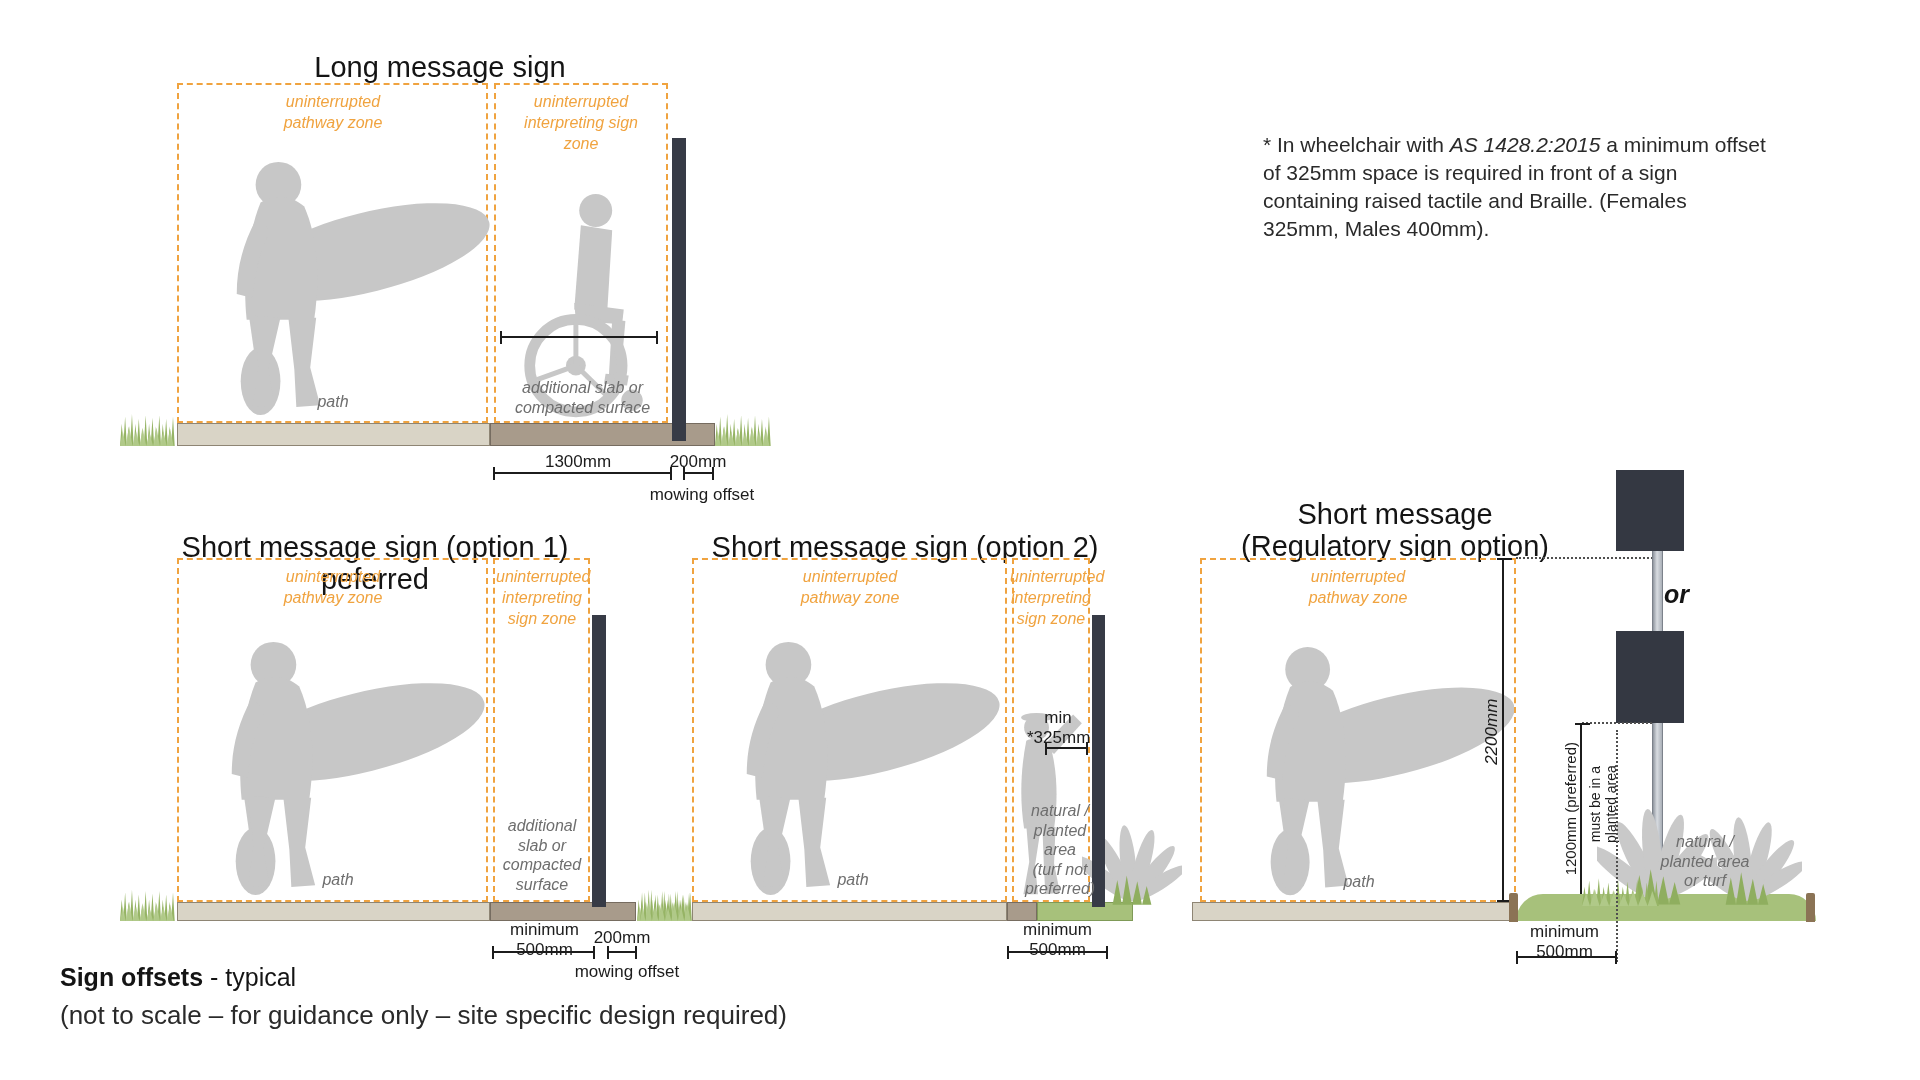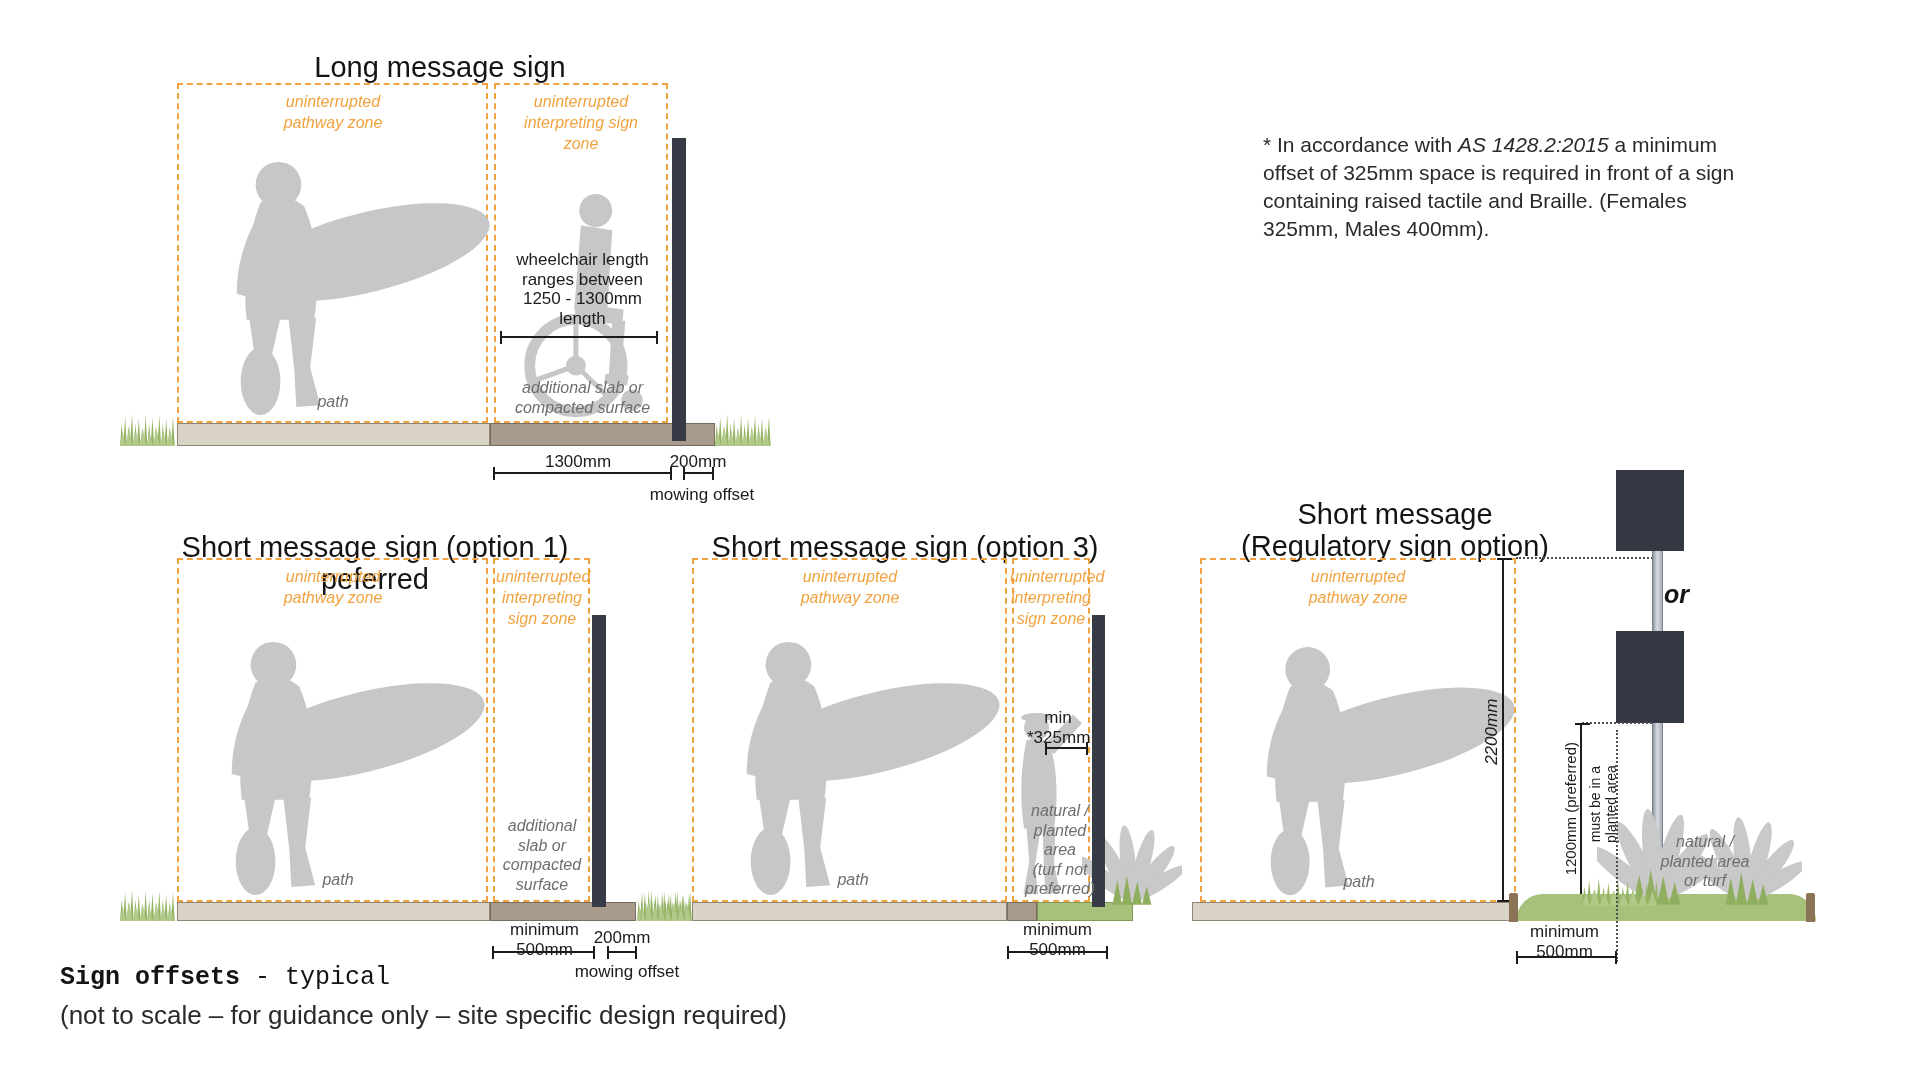--- a/index.html
+++ b/index.html
@@ -116,38 +116,34 @@
     <svg class="abs sil" style="left:120px;top:409px;" width="57" height="37">
         <use href="#grass"></use>
       </svg>
     <div class="abs ground-path" style="left:177px;top:423px;width:313px;height:23px;"></div>
     <div class="abs ground-slab" style="left:490px;top:423px;width:225px;height:23px;"></div>
     <svg class="abs sil" style="left:715px;top:409px;" width="58" height="37">
         <use href="#grass"></use>
       </svg>
     <div class="abs post" style="left:672px;top:138px;width:14px;height:303px;"></div>
 
-    <div class="abs small" style="left:505px;top:250px;width:155px;">wheelchair length
-ranges between
-1250 - 1300mm
-length</div>
     <div class="abs dim-h" style="left:500px;top:336px;width:158px;"></div>
     <div class="abs gnote" style="left:500px;top:378px;width:165px;">additional slab or
 compacted surface</div>
     <div class="abs gnote" style="left:298px;top:392px;width:70px;">path</div>
 
     <div class="abs small" style="left:518px;top:452px;width:120px;">1300mm</div>
     <div class="abs dim-h" style="left:493px;top:472px;width:179px;"></div>
     <div class="abs small" style="left:667px;top:452px;width:62px;">200mm</div>
     <div class="abs dim-h" style="left:683px;top:472px;width:31px;"></div>
     <div class="abs small" style="left:647px;top:485px;width:110px;">mowing offset</div>
   </div>
 
   <div class="abs note-text" style="left:1263px;top:131px;width:505px;">
-    <span>* In accordance with </span><span style="font-style:italic">AS 1428.2:2015</span><span> a minimum offset of 325mm space is required in front of a sign containing raised tactile and Braille. (Females 325mm, Males 400mm).</span>
+    <span>* In wheelchair with </span><span style="font-style:italic">AS 1428.2:2015</span><span> a minimum offset of 325mm space is required in front of a sign containing raised tactile and Braille. (Females 325mm, Males 400mm).</span>
   </div>
 
   <div class="abs" style="left:0;top:500px;width:800px;height:500px;">
     <div class="abs title" style="left:-365px;top:16px;width:480px;position:absolute;left:135px;top:16px;">Short message sign (option 1) peferred</div>
 
     <div class="abs zone" style="left:177px;top:58px;width:311px;height:344px;"></div>
     <div class="abs zone" style="left:493px;top:58px;width:97px;height:344px;"></div>
     <div class="abs zlabel" style="left:218px;top:67px;width:230px;">uninterrupted
 pathway zone</div>
     <div class="abs zlabel" style="left:496px;top:67px;width:92px;">uninterrupted
@@ -176,21 +172,21 @@
 
     <div class="abs small" style="left:492px;top:420px;width:105px;">minimum
 500mm</div>
     <div class="abs dim-h" style="left:492px;top:451px;width:103px;"></div>
     <div class="abs small" style="left:591px;top:428px;width:62px;">200mm</div>
     <div class="abs dim-h" style="left:607px;top:451px;width:30px;"></div>
     <div class="abs small" style="left:572px;top:462px;width:110px;">mowing offset</div>
   </div>
 
   <div class="abs" style="left:0;top:500px;width:1200px;height:500px;">
-    <div class="abs title" style="left:690px;top:16px;width:430px;">Short message sign (option 3)</div>
+    <div class="abs title" style="left:690px;top:16px;width:430px;">Short message sign (option 2)</div>
 
     <div class="abs zone" style="left:692px;top:58px;width:315px;height:344px;"></div>
     <div class="abs zone" style="left:1012px;top:58px;width:78px;height:344px;"></div>
     <div class="abs zlabel" style="left:735px;top:67px;width:230px;">uninterrupted
 pathway zone</div>
     <div class="abs zlabel" style="left:1010px;top:67px;width:82px;">uninterrupted
 interpreting
 sign zone</div>
 
     <svg class="abs sil" style="left:700px;top:125px;" width="300" height="278">
@@ -273,18 +269,18 @@
 planted area
 or turf</div>
     <div class="abs gnote" style="left:1324px;top:872px;width:70px;">path</div>
 
     <div class="abs dot-v" style="left:1616px;top:730px;height:232px;"></div>
     <div class="abs small" style="left:1512px;top:922px;width:105px;">minimum
 500mm</div>
     <div class="abs dim-h" style="left:1516px;top:956px;width:101px;"></div>
   </div>
 
-  <div class="abs" style="left:60px;top:963px;width:760px;font-family:Liberation Mono, monospace;">
+  <div class="abs" style="left:60px;top:963px;width:760px;">
     <span class="footer-bold">Sign offsets</span><span class="footer-reg"> - typical</span>
   </div>
   <div class="abs footer-sub" style="left:60px;top:1000px;width:800px;">(not to scale – for guidance only – site specific design required)</div>
 
 </div>
 
 </body></html>

